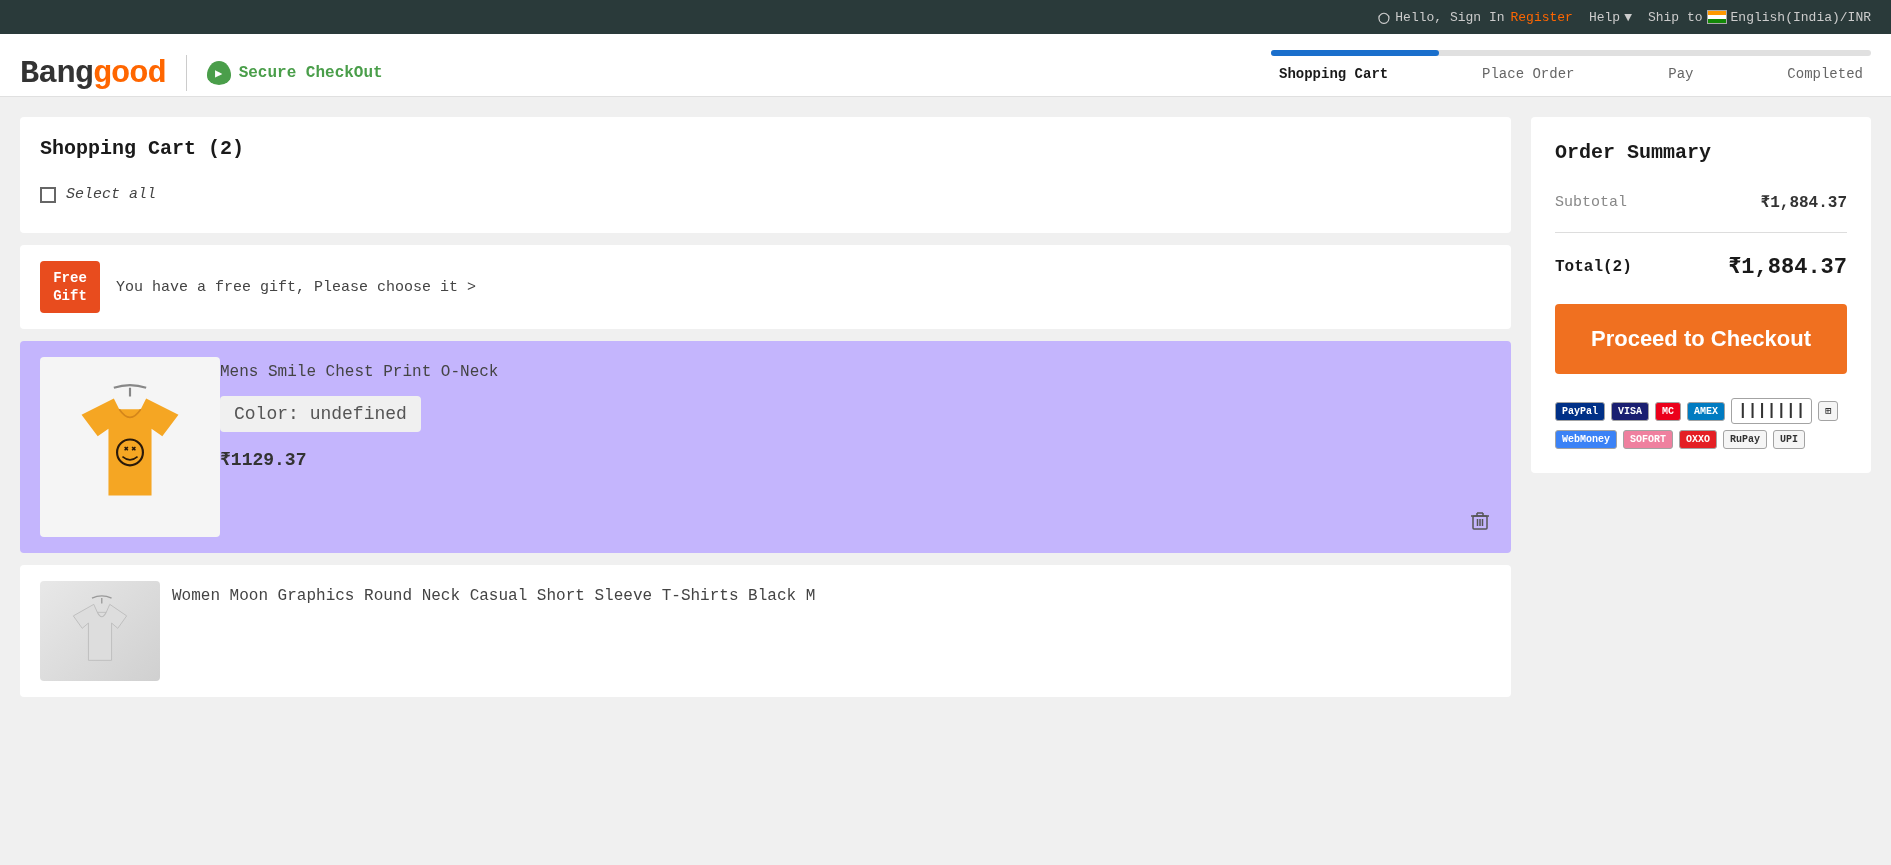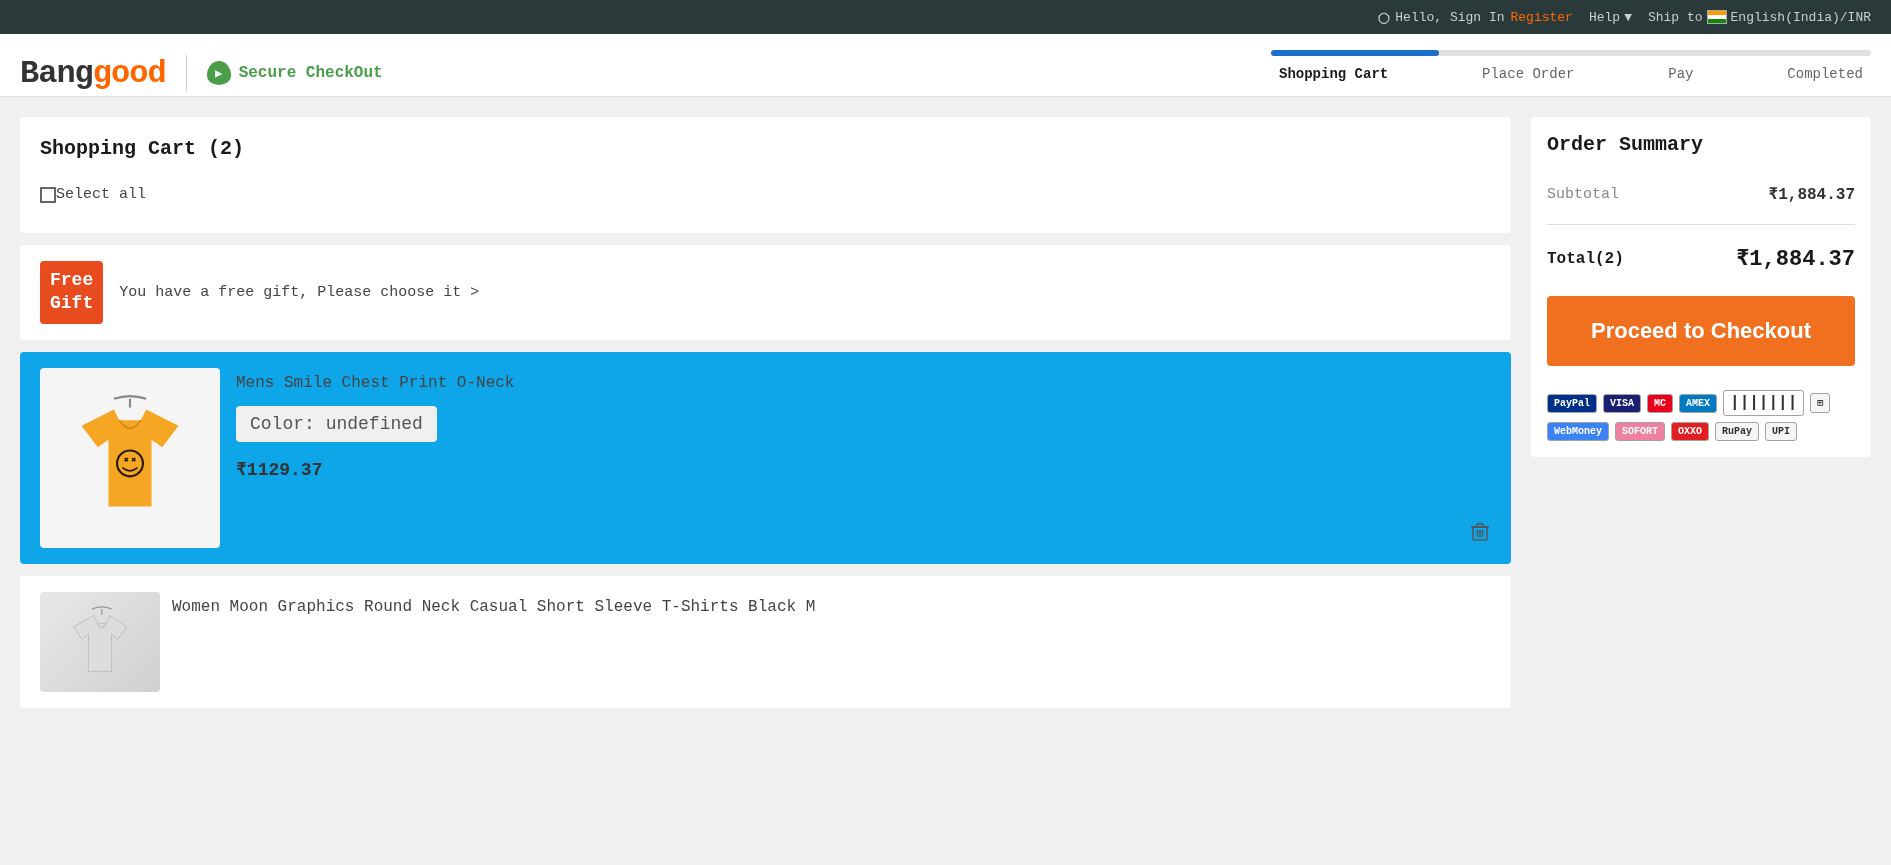--- a/index.html
+++ b/index.html
@@ -124,21 +124,23 @@
     }
     .cart-title {
       font-size: 20px;
       font-weight: bold;
       color: #1a1a1a;
       margin-bottom: 16px;
     }
     .select-all-row {
       display: flex;
       align-items: center;
+      gap: 10px;
       padding: 10px 0;
+      font-style: italic;
     }
     .checkbox {
       width: 16px;
       height: 16px;
       border: 2px solid #666;
       background: #fff;
       display: inline-block;
       cursor: pointer;
     }
     .select-all-label {
@@ -153,41 +155,40 @@
       padding: 16px 20px;
       display: flex;
       align-items: center;
       gap: 16px;
       margin-bottom: 12px;
     }
     .free-gift-badge {
       background: #e84c1e;
       color: #fff;
       font-weight: bold;
-      font-size: 18px;
+      font-size: 14px;
       padding: 8px 10px;
       border-radius: 4px;
       min-width: 60px;
       text-align: center;
       line-height: 1.3;
     }
     .free-gift-text {
       font-size: 15px;
       color: #444;
     }
 
     
     .product-item {
-      background: #0ea5e9;
+      background: #c4b5fd;
       border-radius: 4px;
       padding: 16px 20px;
       margin-bottom: 12px;
       display: flex;
       align-items: flex-start;
-      gap: 16px;
       position: relative;
     }
     .product-image {
       width: 180px;
       height: 180px;
       background: #f5f5f5;
       border-radius: 4px;
       flex-shrink: 0;
       overflow: hidden;
       display: flex;
@@ -245,21 +246,21 @@
     }
 
     
     .order-summary {
       width: 340px;
       flex-shrink: 0;
     }
     .summary-box {
       background: #fff;
       border-radius: 4px;
-      padding: 16px;
+      padding: 24px;
     }
     .summary-title {
       font-size: 20px;
       font-weight: bold;
       color: #1a1a1a;
       margin-bottom: 20px;
     }
     .summary-row {
       display: flex;
       justify-content: space-between;

